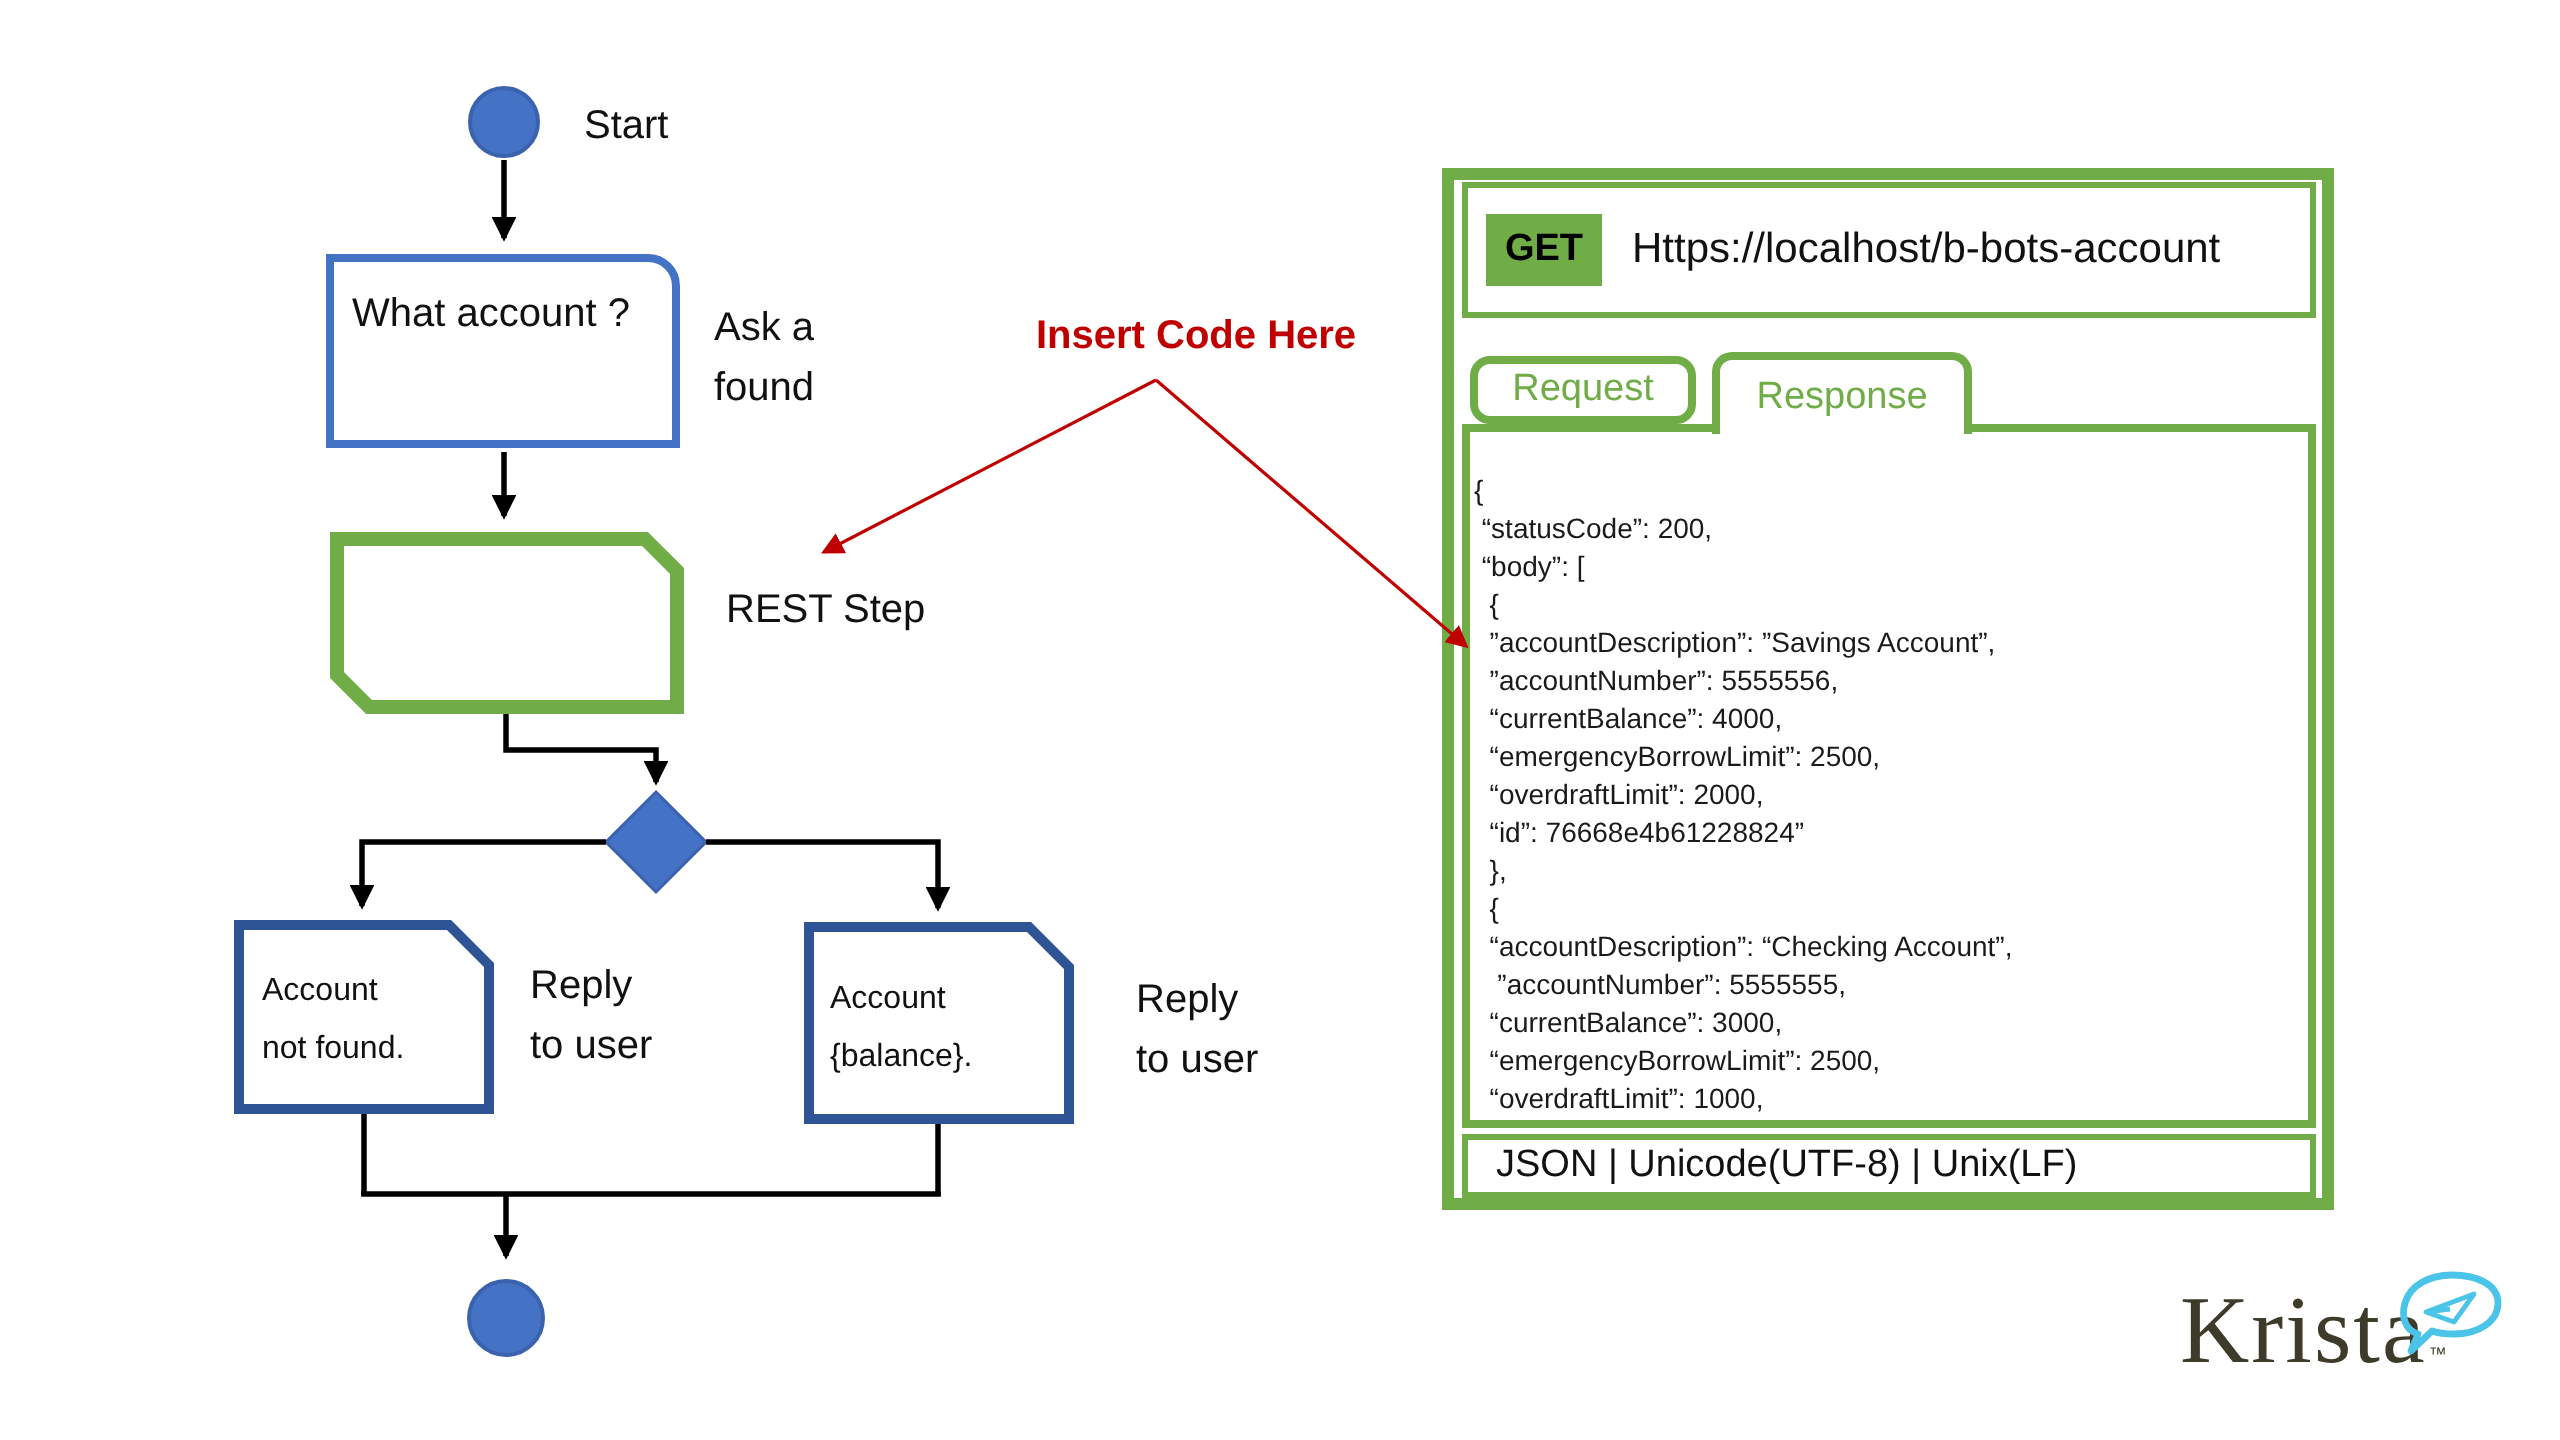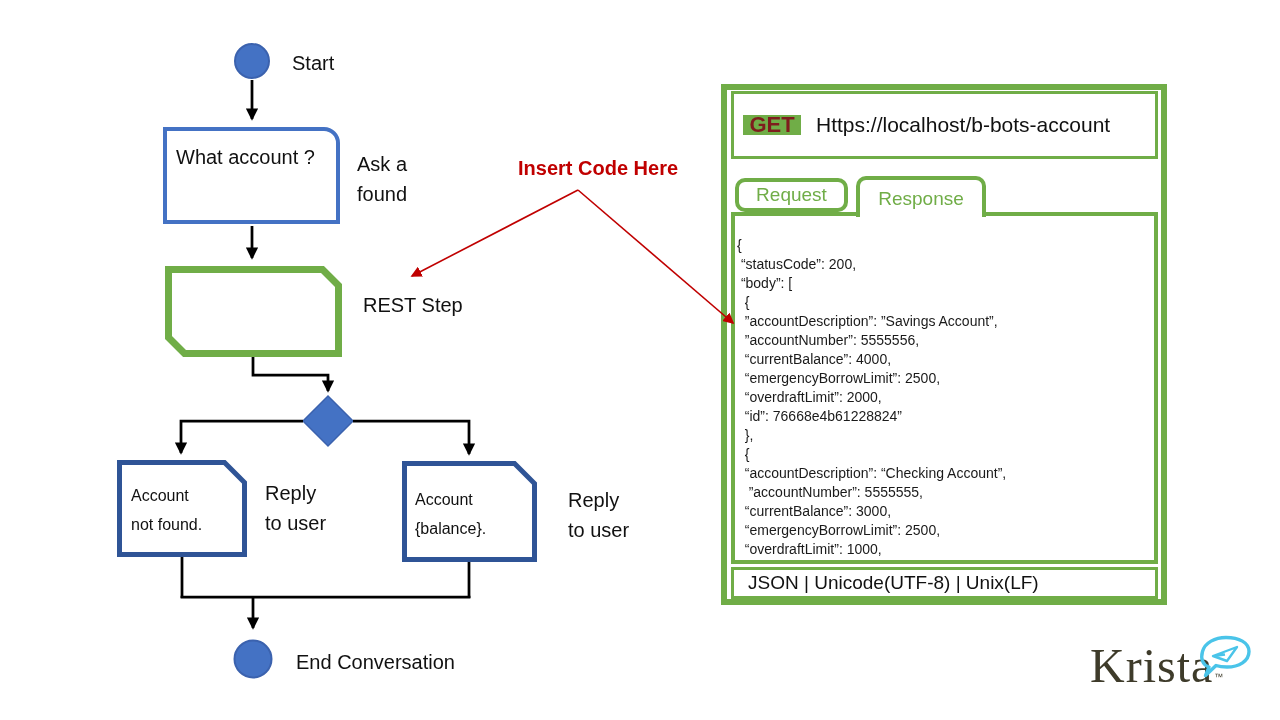--- a/index.html
+++ b/index.html
@@ -9,22 +9,22 @@
   .lbl{position:absolute;z-index:10;font-size:20px;color:#111;white-space:pre-line;line-height:30px;}
   .boxtext{position:absolute;z-index:10;font-size:16px;color:#111;white-space:pre-line;line-height:29px;}
   .ask-box{position:absolute;left:163px;top:127px;width:177px;height:97px;background:#fff;
            border:4px solid #4472C4;border-radius:0 16px 0 0;box-sizing:border-box;z-index:4;}
   .insert-lbl{position:absolute;left:498px;top:157px;z-index:10;font-size:20px;font-weight:bold;color:#C00000;margin-left:20px;}
   
   .panel{position:absolute;left:721px;top:84px;width:446px;height:521px;background:#fff;
          border:6px solid #70AD47;box-sizing:border-box;z-index:1;}
   .url-box{position:absolute;left:4px;top:1px;width:427px;height:68px;border:3px solid #70AD47;
            box-sizing:border-box;display:flex;align-items:center;background:#fff;}
-  .get-btn{margin-left:9px;width:58px;height:20px;background:#70AD47;color:#7f1d1d;font-weight:bold;
-           font-size:22px;display:flex;align-items:center;justify-content:center;flex:0 0 auto;}
+  .get-btn{margin-left:9px;width:58px;height:36px;background:#70AD47;color:#000000;font-weight:bold;
+           font-size:19px;display:flex;align-items:center;justify-content:center;flex:0 0 auto;}
   .url-text{margin-left:15px;font-size:21px;color:#111;}
   .tab{box-sizing:border-box;color:#70AD47;font-weight:normal;font-size:19px;background:#fff;
        display:flex;align-items:center;justify-content:center;}
   .tab-request{position:absolute;left:8px;top:88px;width:113px;height:34px;border:4px solid #70AD47;
                border-radius:10px;z-index:2;}
   .tab-response{position:absolute;left:129px;top:86px;width:130px;height:41px;border:4px solid #70AD47;
                 border-bottom:none;border-radius:10px 10px 0 0;z-index:3;}
   .content-box{position:absolute;left:4px;top:122px;width:427px;height:352px;border:4px solid #70AD47;
                box-sizing:border-box;overflow:hidden;z-index:1;background:#fff;}
   .json-pre{margin:0;padding:20px 0 0 2px;font-family:"Liberation Sans",sans-serif;font-size:14px;
@@ -89,21 +89,20 @@
 found</div>
   <div class="lbl" style="left:363px;top:290px;">REST Step</div>
   <div class="boxtext" style="left:131px;top:481px;">Account
 not found.</div>
   <div class="lbl" style="left:265px;top:478px;">Reply
 to user</div>
   <div class="boxtext" style="left:415px;top:485px;">Account
 {balance}.</div>
   <div class="lbl" style="left:568px;top:485px;">Reply
 to user</div>
-  <div class="lbl" style="left:296px;top:647px;">End Conversation</div>
 
   <div class="insert-lbl">Insert Code Here</div>
 
   <div class="panel">
     <div class="url-box">
       <div class="get-btn">GET</div>
       <div class="url-text">Https://localhost/b-bots-account</div>
     </div>
     <div class="tab tab-request">Request</div>
     <div class="tab tab-response">Response</div>

